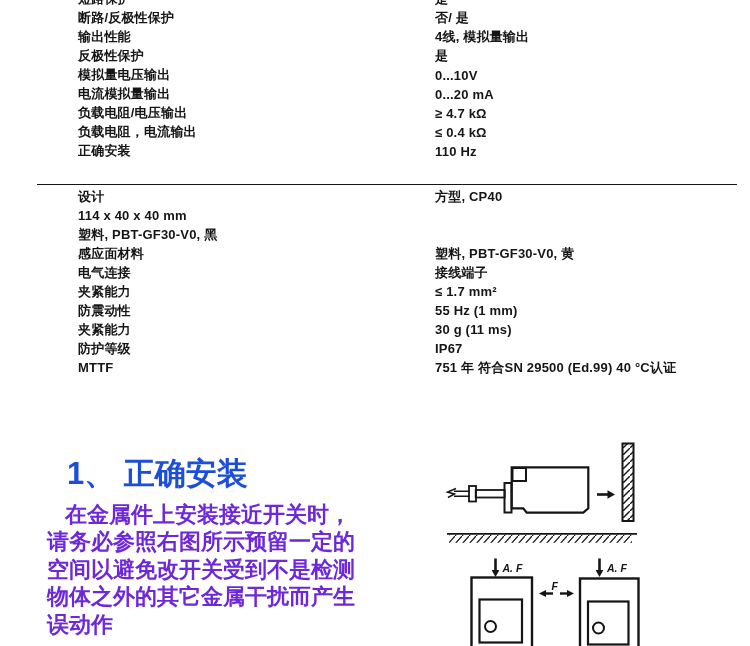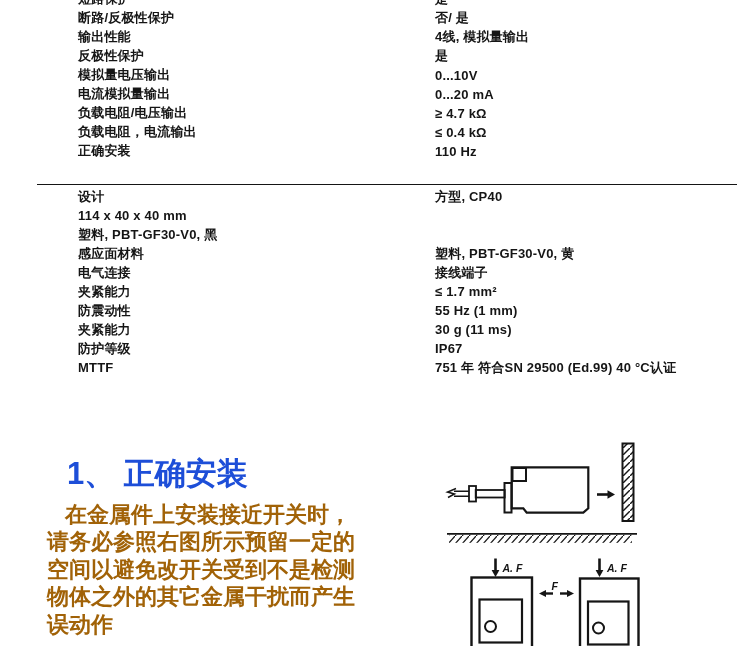--- a/index.html
+++ b/index.html
@@ -16,21 +16,21 @@
          font-size:13px; font-weight:700; letter-spacing:0.2px;margin-left:40px; }
   .row .lbl { width:357px; flex:none; white-space:nowrap; }
   .row .val { flex:1; white-space:nowrap; }
   .divider { position:absolute; left:37px; top:183.5px; width:700px; height:1.6px;
              background:#151515; }
   
   .install-heading { position:absolute; left:67px; top:456px; font-size:31px;
                      line-height:36px; font-weight:700; color:#1d4ed8;
                      white-space:nowrap; }
   .install-text { position:absolute; left:47px; top:501px; width:345px;
-                  font-size:22px; line-height:27.4px; font-weight:700; color:#a16207; }
+                  font-size:22px; line-height:27.4px; font-weight:700; color:#6d28d9; }
   .install-text .line { white-space:nowrap; }
   .install-text .line.first { padding-left:18px; }
   
   .diag { position:absolute; }
   .diag1 { left:440px; top:435px; }
   .diag2 { left:440px; top:555px; }
   svg text { font-family:"Liberation Sans","DejaVu Sans",sans-serif; }
 </style>
 </head>
 <body>

